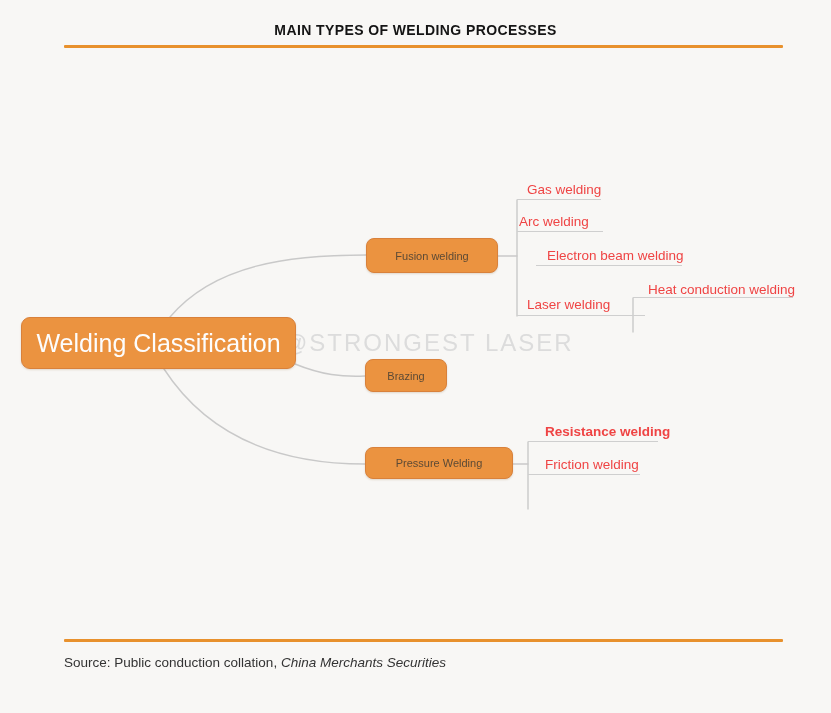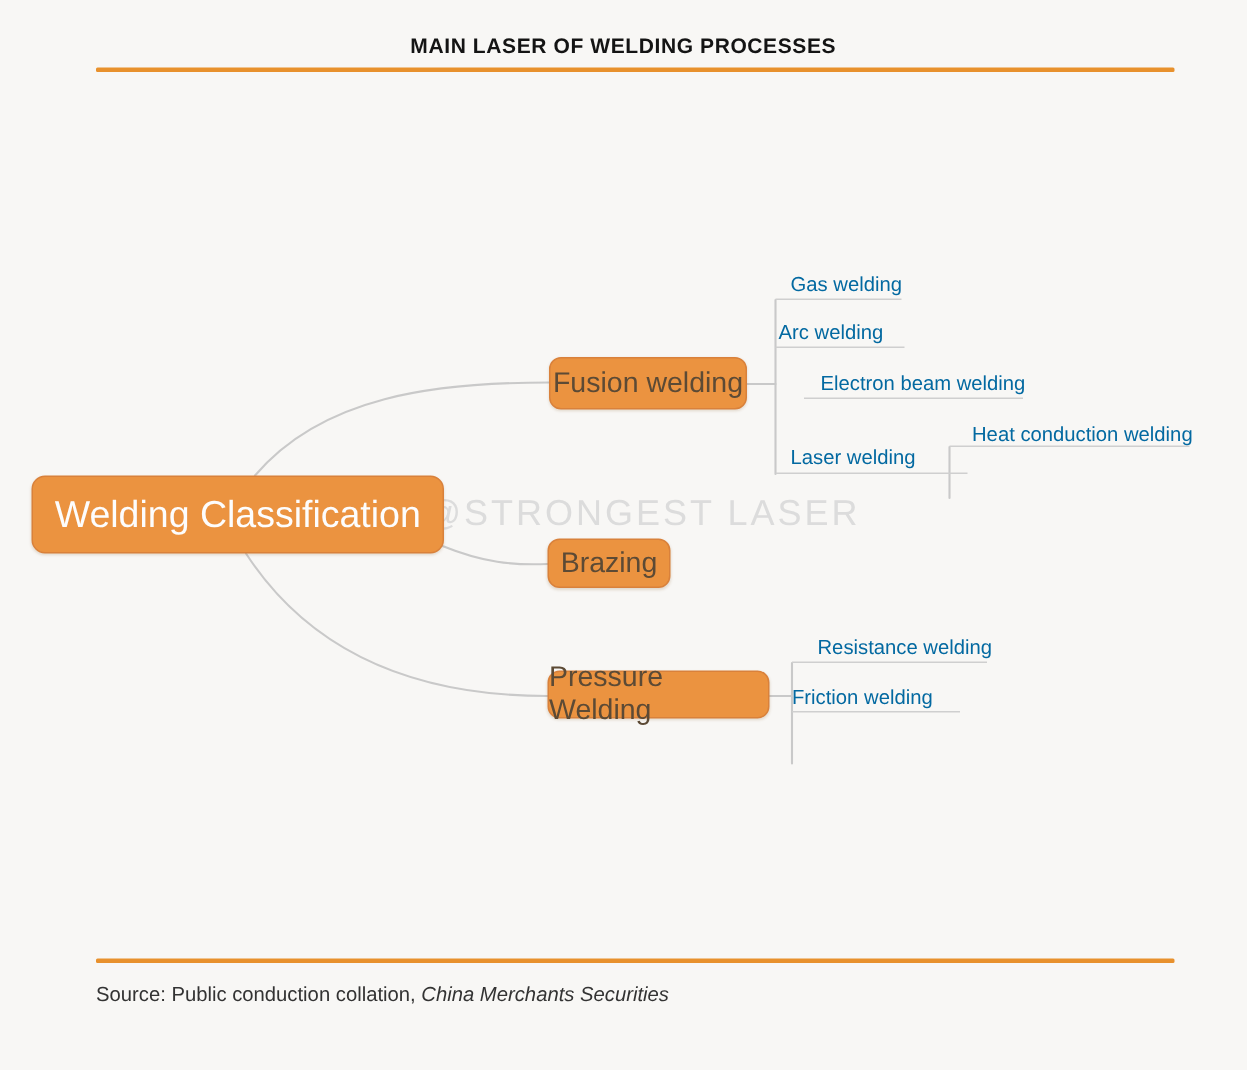--- a/index.html
+++ b/index.html
@@ -32,47 +32,47 @@
   .node{
     position:absolute;z-index:3;box-sizing:border-box;
     background:#EB9340;border:1px solid #D9813B;border-radius:8px;
     display:flex;align-items:center;justify-content:center;
     box-shadow:0 1px 2px rgba(120,70,10,.18);
   }
   .node-root{
     left:21px;top:317px;width:275px;height:52px;border-radius:9px;
     color:#fdfdfd;font-size:25px;
   }
-  .node-branch{color:#5C4A35;font-size:19px;}
+  .node-branch{color:#5C4A35;font-size:11px;}
   .node-fusion{left:366px;top:238px;width:132px;height:35px;}
   .node-brazing{left:365px;top:359px;width:82px;height:33px;}
   .node-pressure{left:365px;top:447px;width:148px;height:32px;}
   
   .leaf{
     position:absolute;z-index:3;box-sizing:border-box;
     border-bottom:1.5px solid #cfcfcf;
-    font-size:13.5px;color:#0369a1;white-space:nowrap;
+    font-size:13.5px;color:#ef4444;white-space:nowrap;
     height:20px;line-height:19px;
   }
   .leaf-gas       {left:517px;top:180px;width:84px;padding-left:10px;}
   .leaf-arc       {left:517px;top:212px;width:86px;padding-left:2px;}
   .leaf-electron  {left:536px;top:246px;width:146px;padding-left:11px;}
   .leaf-laser     {left:517px;top:295px;width:128px;height:21px;padding-left:10px;}
   .leaf-heat      {left:633px;top:280px;width:160px;height:18px;padding-left:15px;}
   .leaf-laserdeep {left:633px;top:313px;width:177px;height:19px;padding-left:15px;}
-  .leaf-resistance{left:528px;top:422px;width:130px;padding-left:17px;}
-  .leaf-friction  {left:528px;top:455px;width:112px;}
+  .leaf-resistance{left:528px;top:422px;width:130px;padding-left:17px;font-weight:bold;}
+  .leaf-friction  {left:528px;top:455px;width:112px;padding-left:17px;}
   .leaf-diffusion {left:528px;top:489px;width:127px;padding-left:17px;}
 </style>
 </head>
 <body>
 
 <div id="page">
 
-  <div class="title">MAIN LASER OF WELDING PROCESSES</div>
+  <div class="title">MAIN TYPES OF WELDING PROCESSES</div>
   <div class="rule rule-top"></div>
 
   <div class="watermark">@STRONGEST LASER</div>
 
   <svg class="connectors" width="831" height="713" viewBox="0 0 831 713">
     <g fill="none" stroke="#c9c9c9" stroke-width="1.4" stroke-linecap="round">
 
       <path d="M 170 317 C 215 264 290 255 366 255"></path>
       <path d="M 295 364 C 322 375 342 377 365 376"></path>
       <path d="M 164 369 C 205 432 272 464 365 464"></path>

